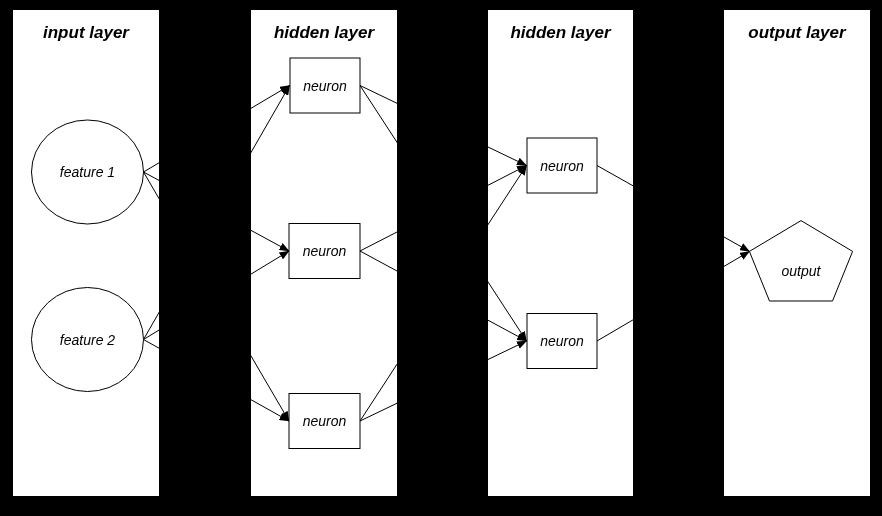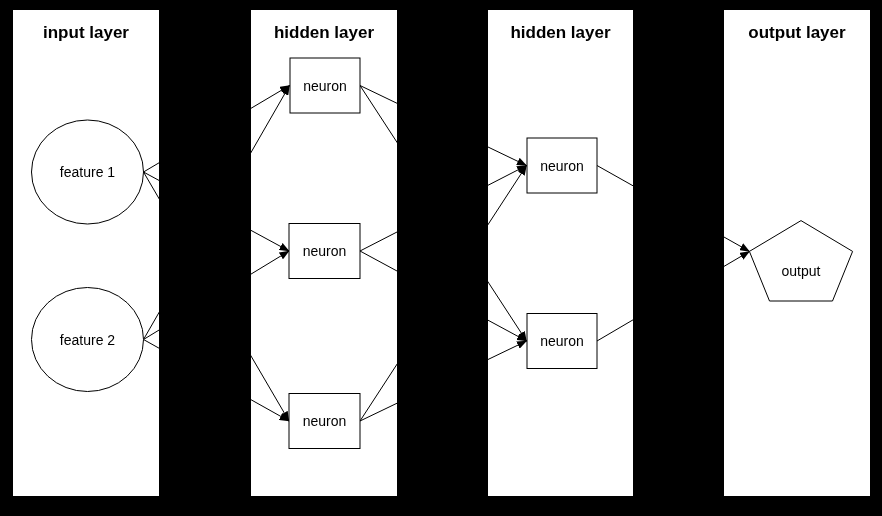--- a/index.html
+++ b/index.html
@@ -7,20 +7,21 @@
     padding: 0;
     background: #000000;
     font-family: "Liberation Sans", sans-serif;
   }
   .canvas {
     position: relative;
     width: 882px;
     height: 516px;
     background: #000000;
     overflow: hidden;
+    font-style: italic;
   }
   svg { display: block; }
   .layer-panel { fill: #ffffff; stroke: none; }
   .edge { stroke: #000000; stroke-width: 1; fill: none; }
   .node-shape { fill: #ffffff; stroke: #000000; stroke-width: 1; }
   .layer-title {
     font-family: "Liberation Sans", sans-serif;
     font-size: 17px;
     font-weight: bold;
     fill: #000000;

